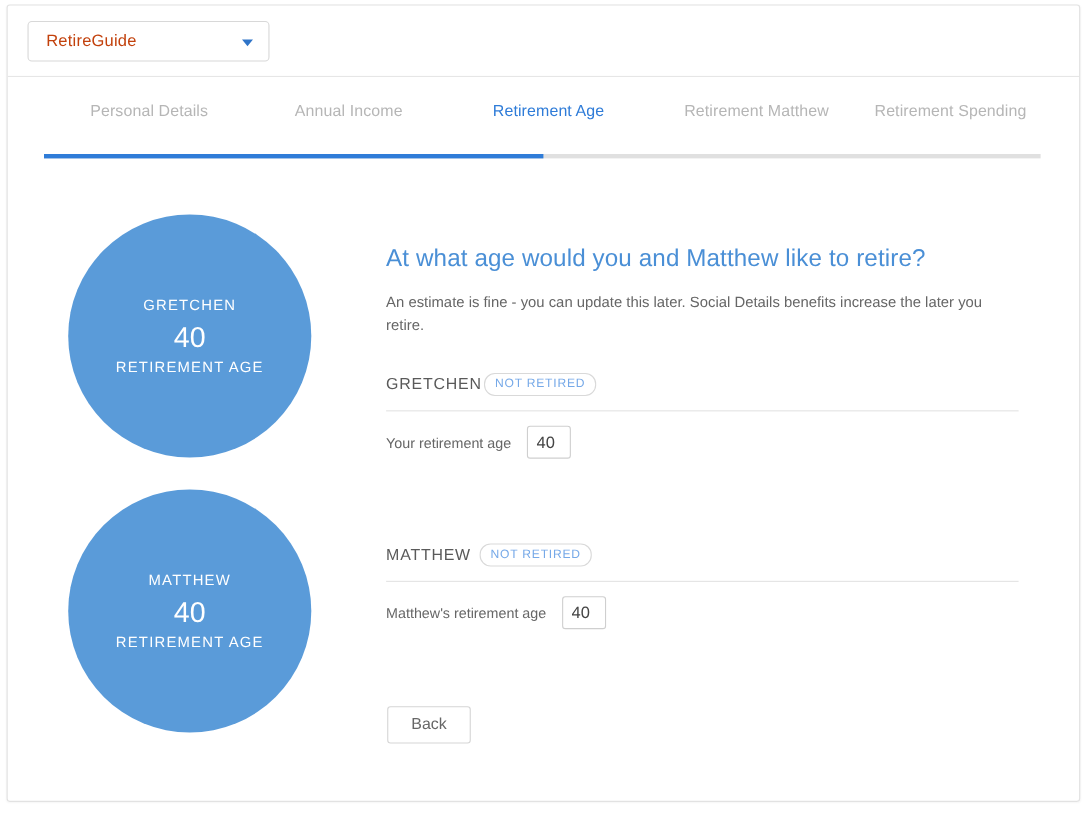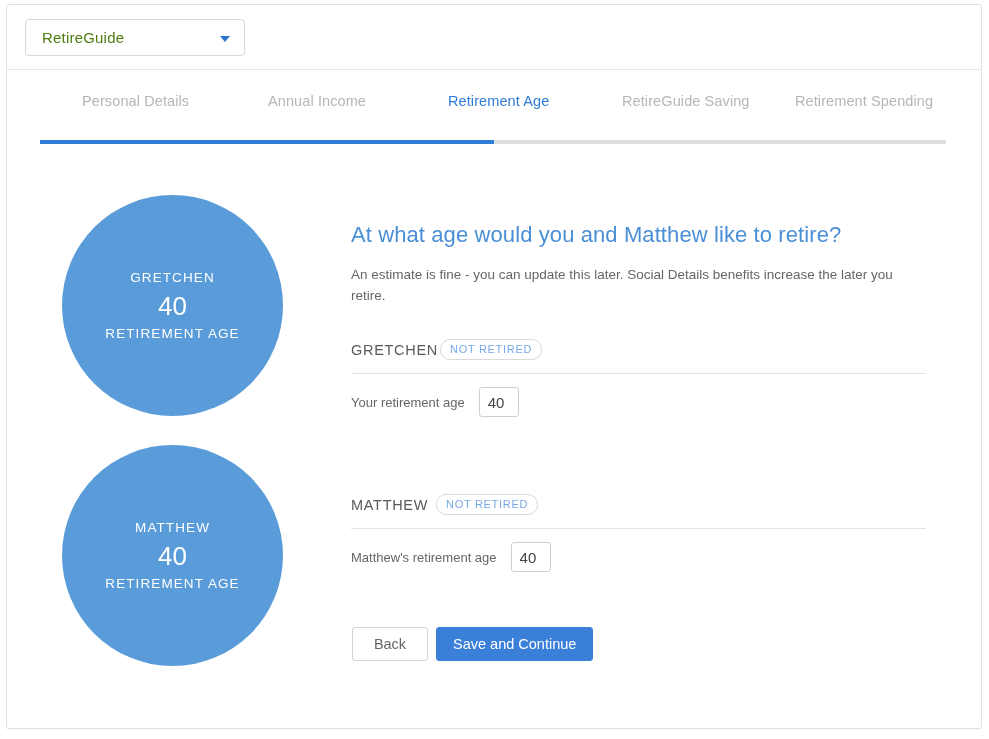--- a/index.html
+++ b/index.html
@@ -48,21 +48,21 @@
     border-radius: 4px;
     box-sizing: border-box;
     background: #ffffff;
     cursor: pointer;
   }
   .app-select-label {
     position: absolute;
     left: 16px;
     top: 9px;
     font-size: 15px;
-    color: #4d7c0f;
+    color: #c2410c;
     letter-spacing: 0.2px;
   }
   .caret {
     position: absolute;
     right: 14px;
     top: 16px;
     width: 0;
     height: 0;
     border-left: 5px solid transparent;
     border-right: 5px solid transparent;
@@ -222,21 +222,21 @@
     padding: 0 8px;
     font-family: "Liberation Sans", sans-serif;
     background: #ffffff;
     outline: none;
   }
 
   
   .buttons {
     position: absolute;
     left: 345px;
-    top: 622px;
+    top: 637px;
     display: flex;
     align-items: flex-end;
   }
   .btn {
     height: 34px;
     font-size: 14.5px;
     border-radius: 3px;
     cursor: pointer;
     font-family: "Liberation Sans", sans-serif;
     box-sizing: border-box;
@@ -265,21 +265,21 @@
       <div class="app-select">
         <span class="app-select-label">RetireGuide</span>
         <span class="caret"></span>
       </div>
     </div>
 
     <div class="tabs">
       <div class="tab" style="left:75px">Personal Details</div>
       <div class="tab" style="left:261px">Annual Income</div>
       <div class="tab active" style="left:441px">Retirement Age</div>
-      <div class="tab" style="left:615px">RetireGuide Saving</div>
+      <div class="tab" style="left:615px">Retirement Matthew</div>
       <div class="tab" style="left:788px">Retirement Spending</div>
       <div class="tabbar-track">
         <div class="tabbar-fill"></div>
       </div>
     </div>
 
     <div class="circle" id="circle-1">
       <div class="circle-name">GRETCHEN</div>
       <div class="circle-value">40</div>
       <div class="circle-caption">RETIREMENT AGE</div>
@@ -313,17 +313,16 @@
       </div>
       <div class="divider"></div>
       <div class="field-row">
         <span class="field-label">Matthew's retirement age</span>
         <input class="age-input" type="text" value="40" style="">
       </div>
     </div>
 
     <div class="buttons">
       <button class="btn btn-back">Back</button>
-      <button class="btn btn-primary">Save and Continue</button>
     </div>
 
   </div>
 </div>
 
 </body></html>

